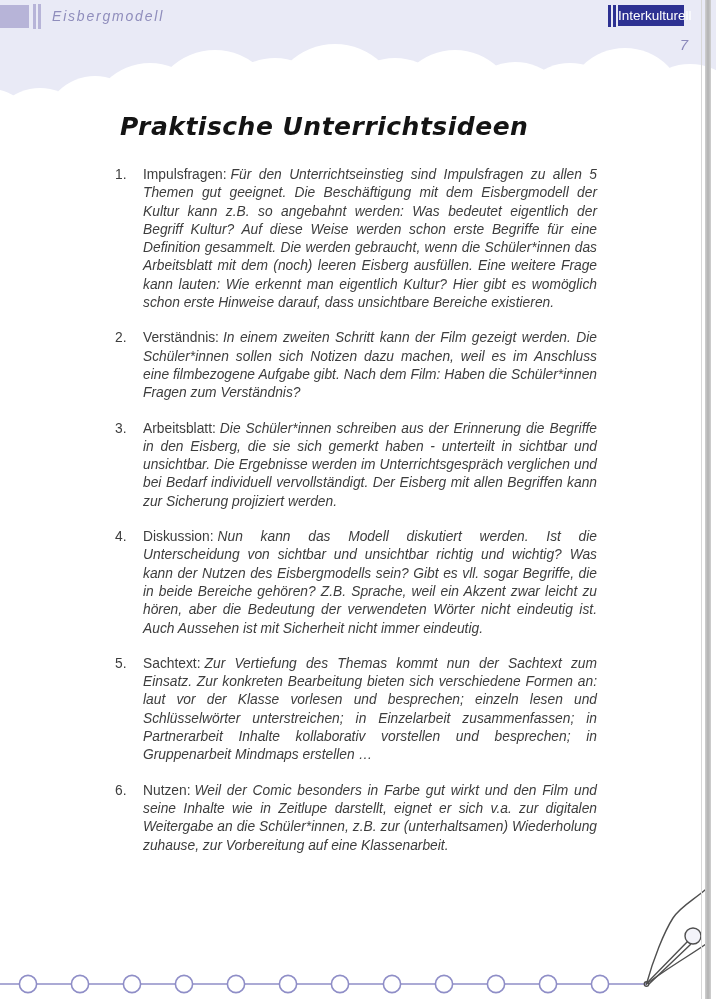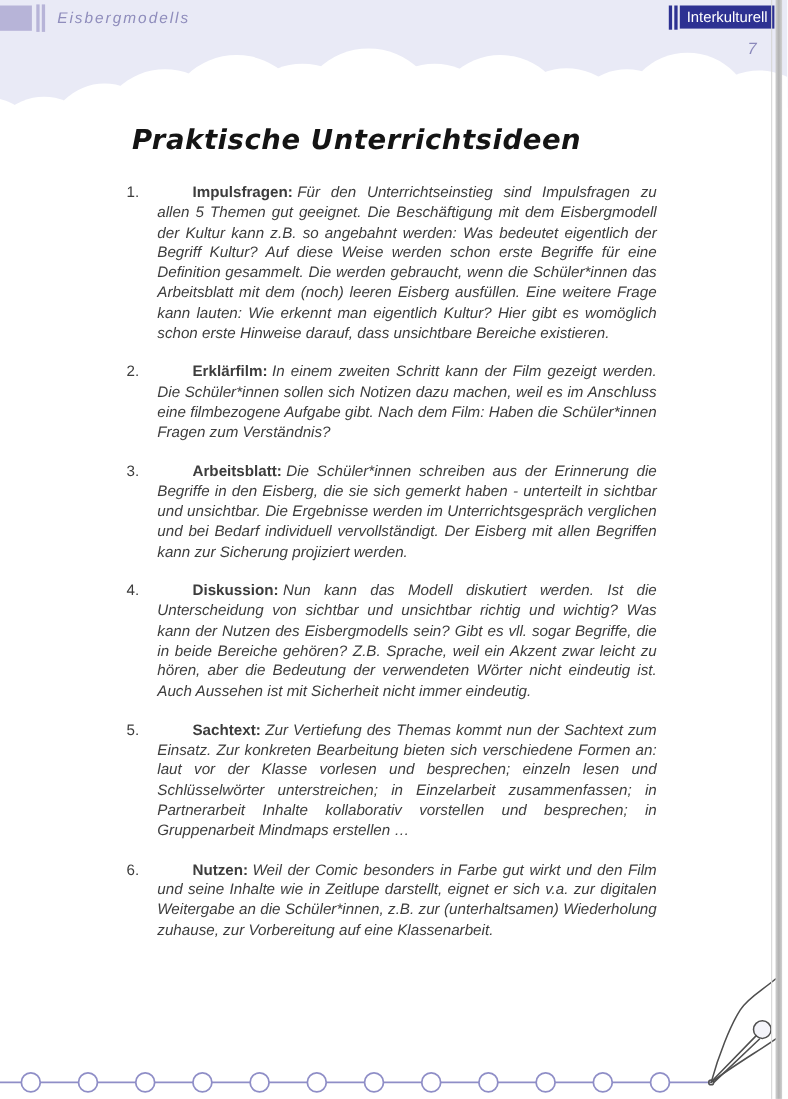--- a/index.html
+++ b/index.html
@@ -13,40 +13,40 @@
   .logo-square{position:absolute;left:0;top:5px;width:29px;height:23px;background:var(--header-accent,#b7b4d8);}
   .hbar{position:absolute;top:4px;width:3px;height:25px;background:var(--header-accent,#b7b4d8);}
   .hbar.b1{left:33px;} .hbar.b2{left:38px;}
   .section-label{
     position:absolute;left:52px;top:8px;font-size:14px;font-style:italic;
     letter-spacing:1.8px;color:var(--header-text,#8f8dbc);
   }
   .dbar{position:absolute;top:5px;width:2.5px;height:22px;background:var(--badge-bg,#2d3192);}
   .dbar.b1{left:608px;} .dbar.b2{left:613px;}
   .badge{
-    position:absolute;left:618px;top:5px;width:86px;height:21px;line-height:21px;
+    position:absolute;left:618px;top:5px;width:66px;height:21px;line-height:21px;
     background:var(--badge-bg,#2d3192);color:var(--badge-text,#fff);
     font-size:13.5px;text-align:center;
   }
   .page-number{
     position:absolute;right:28px;top:36px;font-size:15px;font-style:italic;
     color:var(--page-number,#8b89bb);
   }
   
   .title{
     position:absolute;left:120px;top:112px;margin:0;
     font-family:"DejaVu Sans", sans-serif;
     font-style:italic;font-weight:bold;font-size:25px;letter-spacing:.5px;color:#141414;
   }
   
   .ideas{position:absolute;left:115px;top:166px;width:482px;}
   .item{display:flex;margin-bottom:17px;font-size:13.8px;line-height:18.3px;}
   .item-num{width:28px;flex:none;}
   .item-body{flex:1;text-align:justify;font-style:italic;}
-  .item-label{font-style:normal;font-weight:bold;margin-right:4px;margin-left:32px;}
+  .item-label{font-style:normal;font-weight:normal;margin-right:4px;}
   
   .chain{position:absolute;left:0;top:969px;}
   .pen{position:absolute;left:628px;top:884px;}
   
   .edge-thin{position:absolute;left:701px;top:0;width:1px;height:999px;background:#d8d8d8;}
   .edge-band{position:absolute;left:705px;top:0;width:6px;height:999px;
     background:linear-gradient(90deg,#d0d0d0,#b2b2b2 50%,#d0d0d0);}
 </style>
 </head>
 <body>
@@ -70,40 +70,40 @@
       <circle cx="625" cy="108" r="60"></circle>
       <circle cx="690" cy="122" r="58"></circle>
       <rect x="0" y="98" width="716" height="62"></rect>
     </g>
   </svg>
 
   <div class="header-row">
     <div class="logo-square"></div>
     <div class="hbar b1"></div>
     <div class="hbar b2"></div>
-    <div class="section-label">Eisbergmodells</div>
+    <div class="section-label">Eisbergmodell</div>
     <div class="dbar b1"></div>
     <div class="dbar b2"></div>
     <div class="badge">Interkulturell</div>
   </div>
 
   <div class="page-number">7</div>
 
   <h1 class="title">Praktische Unterrichtsideen</h1>
 
   <div class="ideas">
 
     <div class="item">
       <span class="item-num">1.</span>
       <span class="item-body"><span class="item-label">Impulsfragen:</span><span>Für den Unterrichtseinstieg sind Impulsfragen zu allen 5 Themen gut geeignet. Die Beschäftigung mit dem Eisbergmodell der Kultur kann z.B. so angebahnt werden: Was bedeutet eigentlich der Begriff Kultur? Auf diese Weise werden schon erste Begriffe für eine Definition gesammelt. Die werden gebraucht, wenn die Schüler*innen das Arbeitsblatt mit dem (noch) leeren Eisberg ausfüllen. Eine weitere Frage kann lauten: Wie erkennt man eigentlich Kultur? Hier gibt es womöglich schon erste Hinweise darauf, dass unsichtbare Bereiche existieren.</span></span>
     </div>
 
     <div class="item">
       <span class="item-num">2.</span>
-      <span class="item-body"><span class="item-label">Erklärfilm:</span><span>In einem zweiten Schritt kann der Film gezeigt werden. Die Schüler*innen sollen sich Notizen dazu machen, weil es im Anschluss eine filmbezogene Aufgabe gibt. Nach dem Film: Haben die Schüler*innen Fragen zum Verständnis?</span></span>
+      <span class="item-body"><span class="item-label">Verständnis:</span><span>In einem zweiten Schritt kann der Film gezeigt werden. Die Schüler*innen sollen sich Notizen dazu machen, weil es im Anschluss eine filmbezogene Aufgabe gibt. Nach dem Film: Haben die Schüler*innen Fragen zum Verständnis?</span></span>
     </div>
 
     <div class="item">
       <span class="item-num">3.</span>
       <span class="item-body"><span class="item-label">Arbeitsblatt:</span><span>Die Schüler*innen schreiben aus der Erinnerung die Begriffe in den Eisberg, die sie sich gemerkt haben - unterteilt in sichtbar und unsichtbar. Die Ergebnisse werden im Unterrichtsgespräch verglichen und bei Bedarf individuell vervollständigt. Der Eisberg mit allen Begriffen kann zur Sicherung projiziert werden.</span></span>
     </div>
 
     <div class="item">
       <span class="item-num">4.</span>
       <span class="item-body"><span class="item-label">Diskussion:</span><span>Nun kann das Modell diskutiert werden. Ist die Unterscheidung von sichtbar und unsichtbar richtig und wichtig? Was kann der Nutzen des Eisbergmodells sein? Gibt es vll. sogar Begriffe, die in beide Bereiche gehören? Z.B. Sprache, weil ein Akzent zwar leicht zu hören, aber die Bedeutung der verwendeten Wörter nicht eindeutig ist. Auch Aussehen ist mit Sicherheit nicht immer eindeutig.</span></span>

